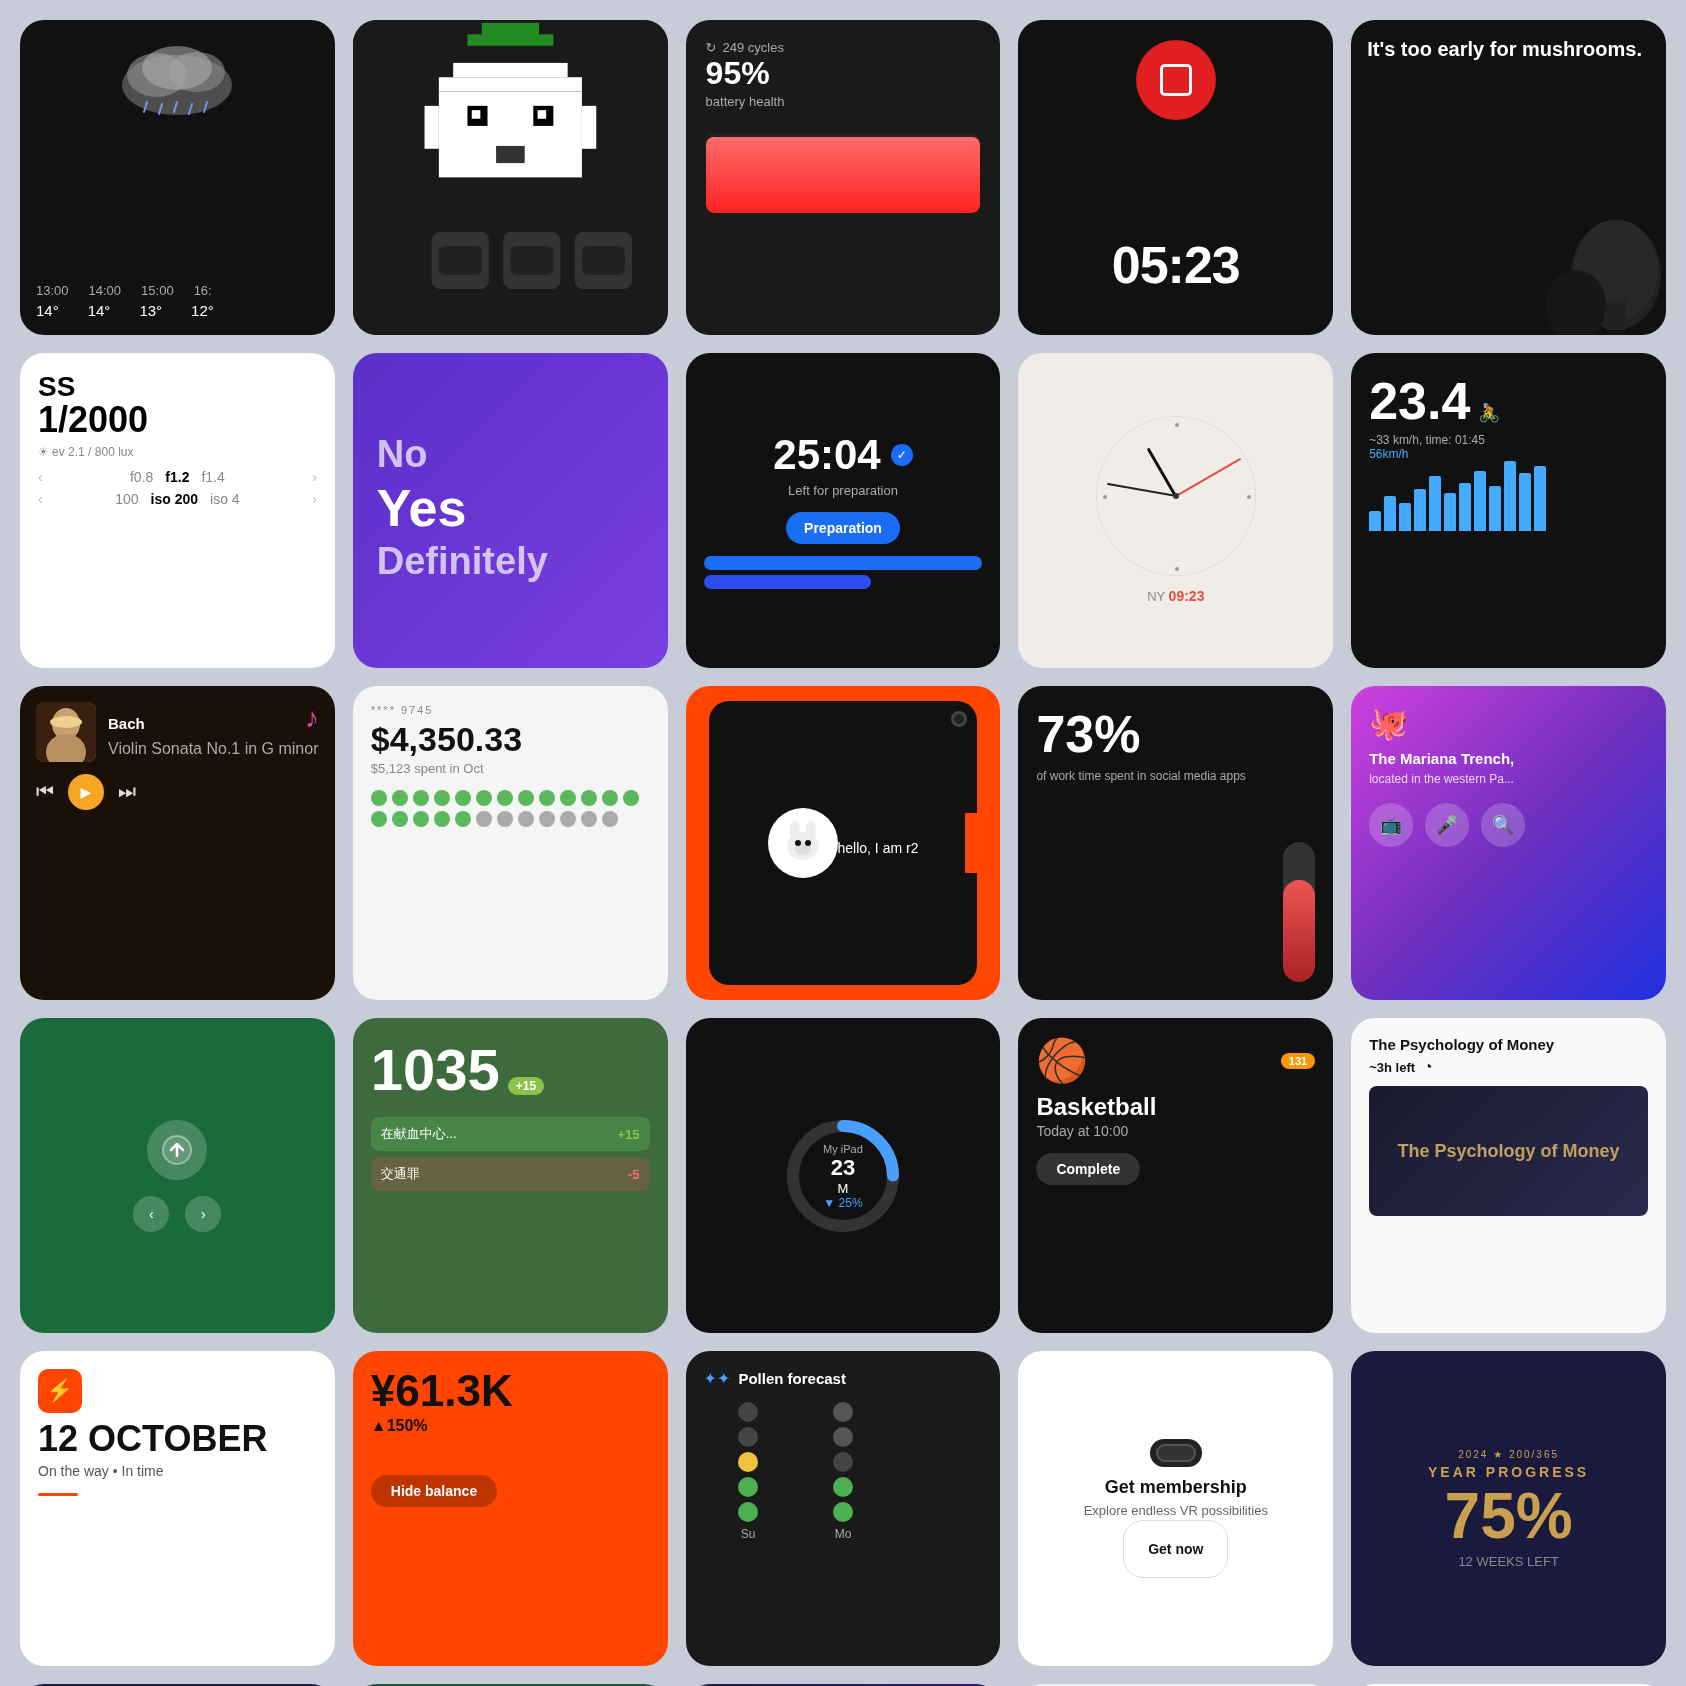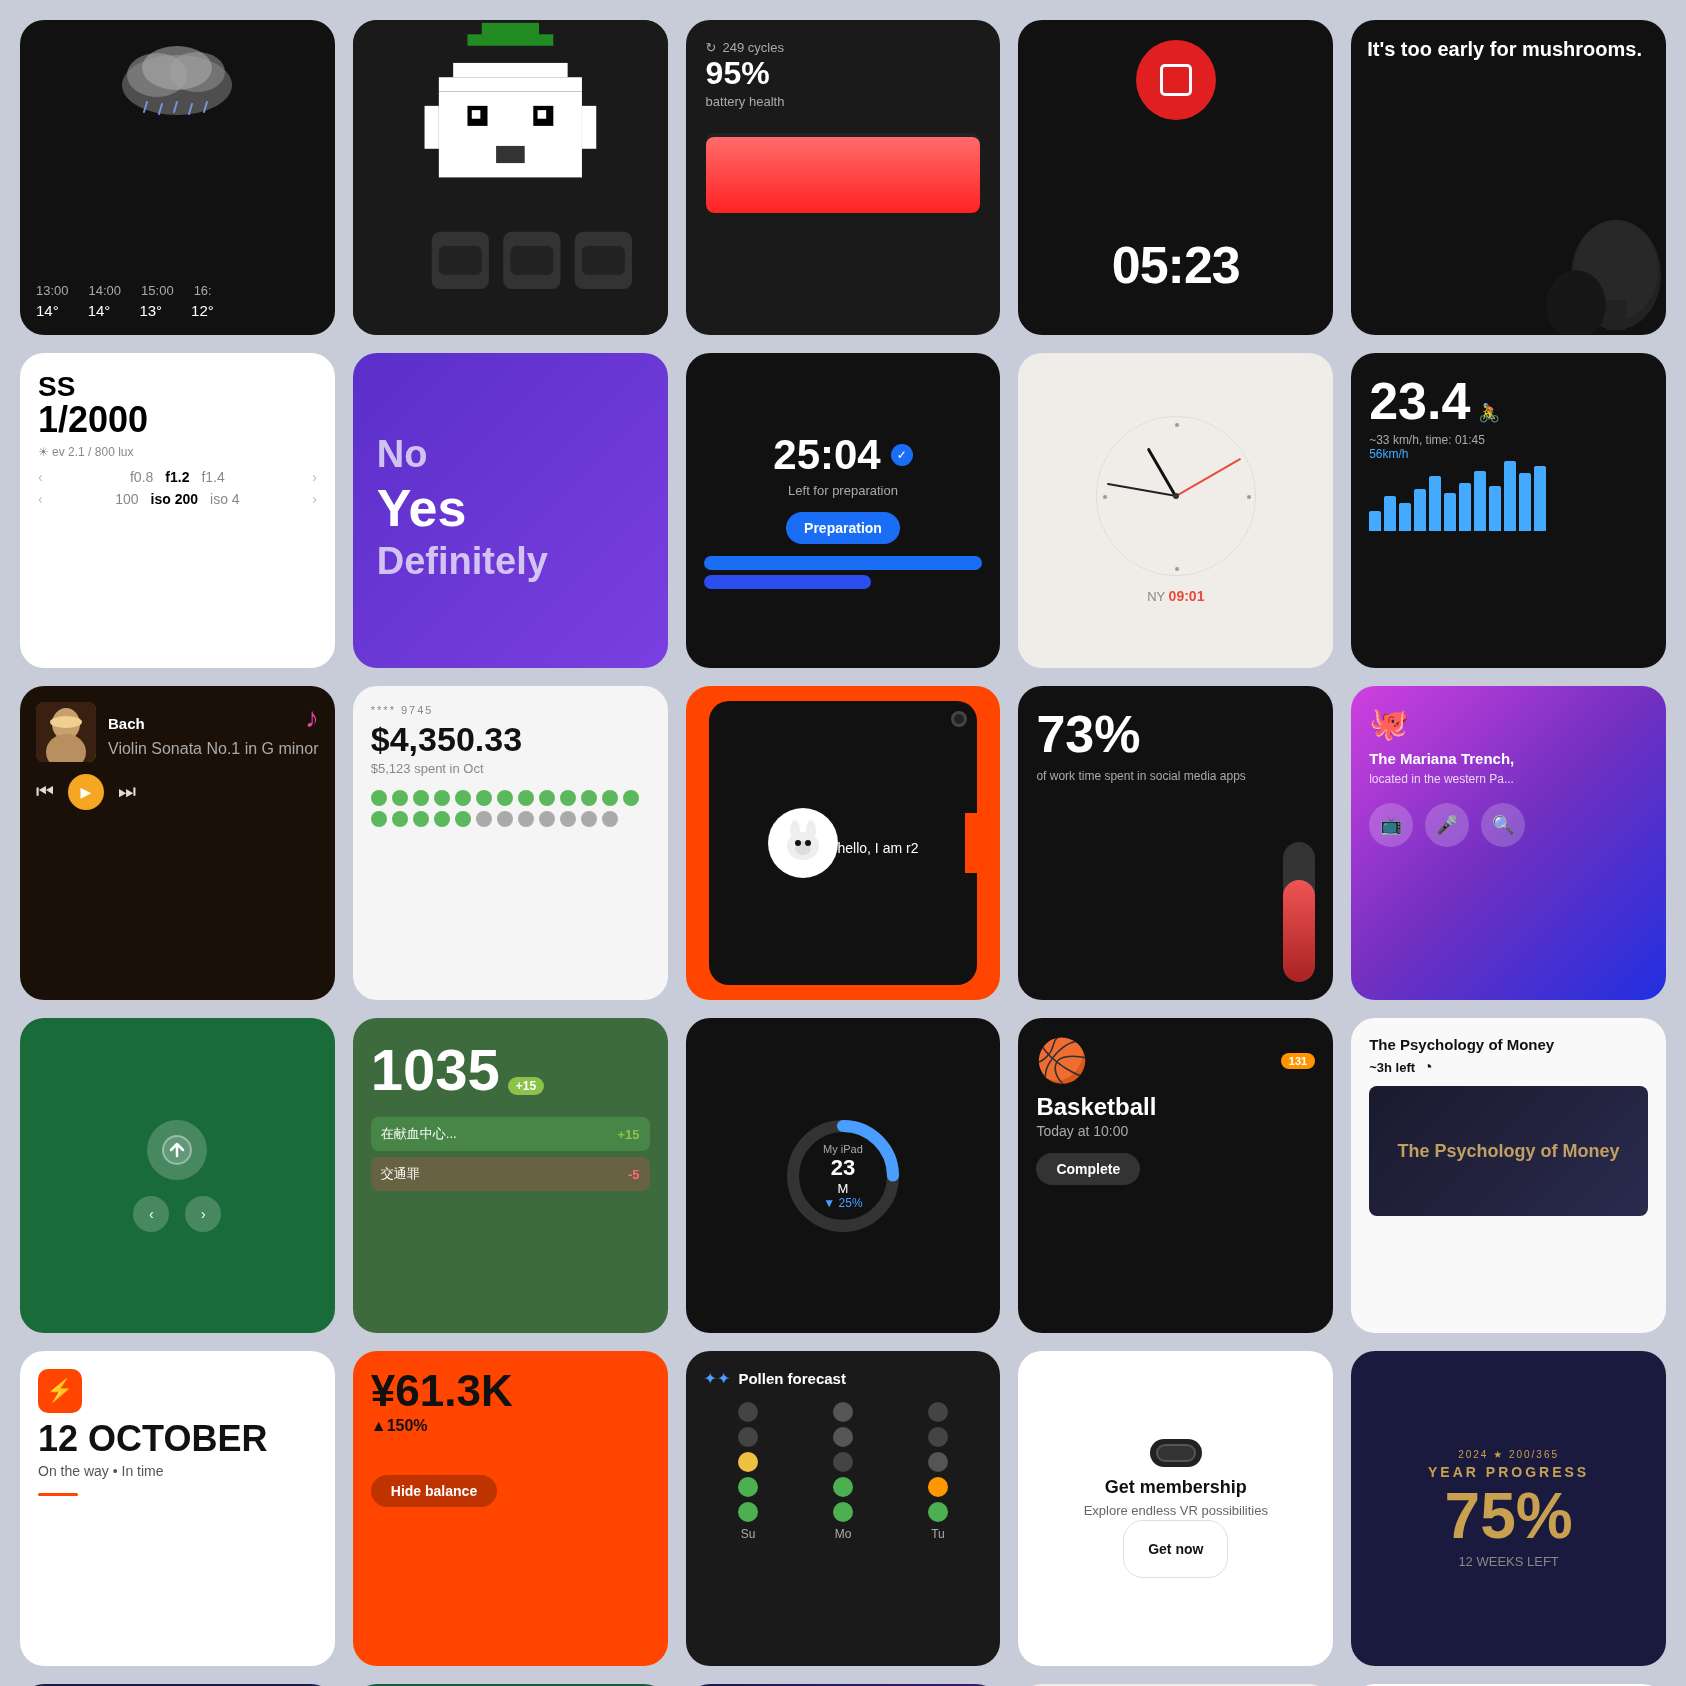--- a/index.html
+++ b/index.html
@@ -1105,21 +1105,21 @@
           <circle cx="80" cy="8" r="2" fill="#999"></circle>
           <circle cx="152" cy="80" r="2" fill="#999"></circle>
           <circle cx="80" cy="152" r="2" fill="#999"></circle>
           <circle cx="8" cy="80" r="2" fill="#999"></circle>
         </svg>
       </div>
     </div>
     <div class="clock-tz">
       <span>NY</span>
       <span> </span>
-      <span class="clock-time-text">09:01</span>
+      <span class="clock-time-text">09:23</span>
     </div>
   </div>
 
   <div class="card card-cycling">
     <div style="display:flex;align-items:baseline;gap:8px;">
       <span class="cycling-speed">23.4</span>
       <span style="color:#aaa;font-size:18px;">🚴</span>
     </div>
     <div class="cycling-sub">~33 km/h, time: 01:45</div>
     <div class="cycling-highlight">56km/h</div>
@@ -1333,28 +1333,20 @@
         <span class="pollen-day">Su</span>
       </div>
       <div class="pollen-col">
         <div class="pollen-dot dark-gray"></div>
         <div class="pollen-dot dark-gray"></div>
         <div class="pollen-dot gray"></div>
         <div class="pollen-dot green"></div>
         <div class="pollen-dot green"></div>
         <span class="pollen-day">Mo</span>
       </div>
-      <div class="pollen-col">
-        <div class="pollen-dot gray"></div>
-        <div class="pollen-dot gray"></div>
-        <div class="pollen-dot dark-gray"></div>
-        <div class="pollen-dot orange"></div>
-        <div class="pollen-dot green"></div>
-        <span class="pollen-day">Tu</span>
-      </div>
     </div>
   </div>
 
   <div class="card card-vr">
     <div style="width:52px;height:28px;background:#222;border-radius:14px;display:flex;justify-content:center;align-items:center;">
       <div style="width:40px;height:18px;background:#333;border-radius:9px;border:2px solid #555;"></div>
     </div>
     <div class="vr-title">Get membership</div>
     <div class="vr-desc">Explore endless VR
 possibilities</div>

